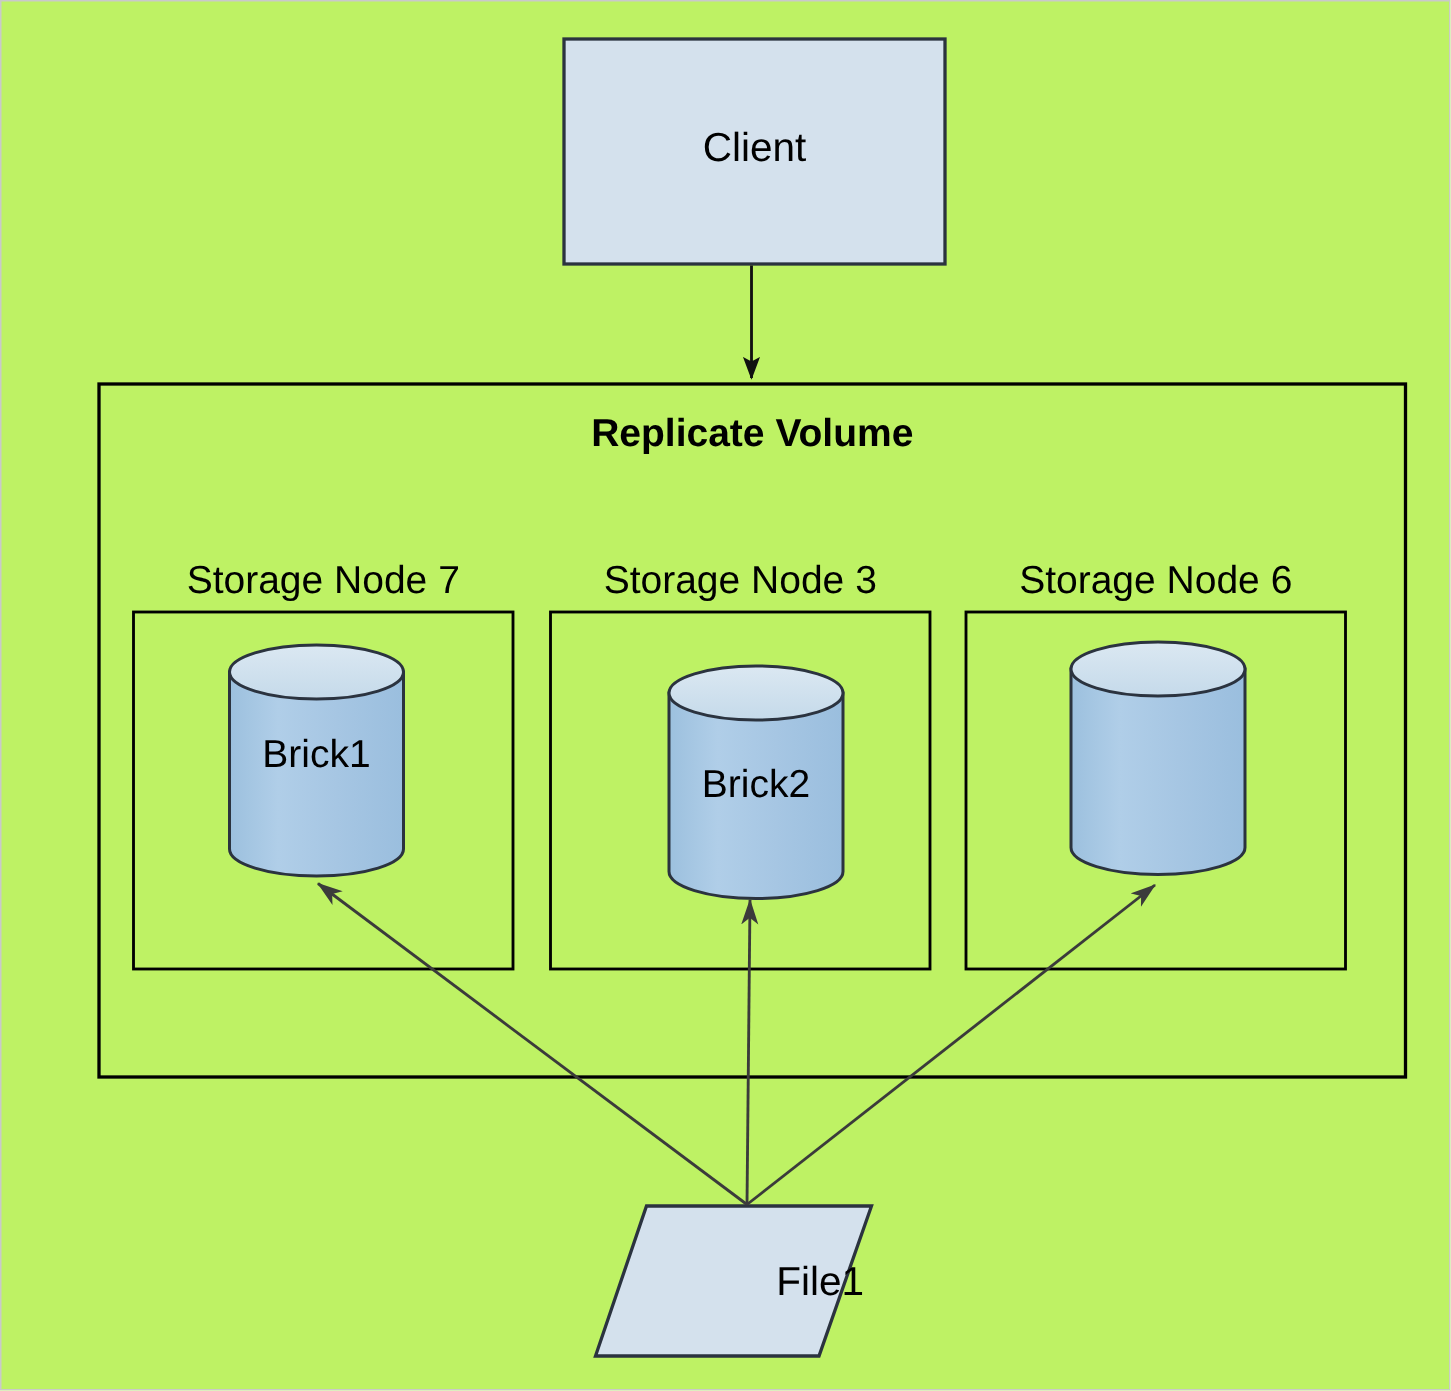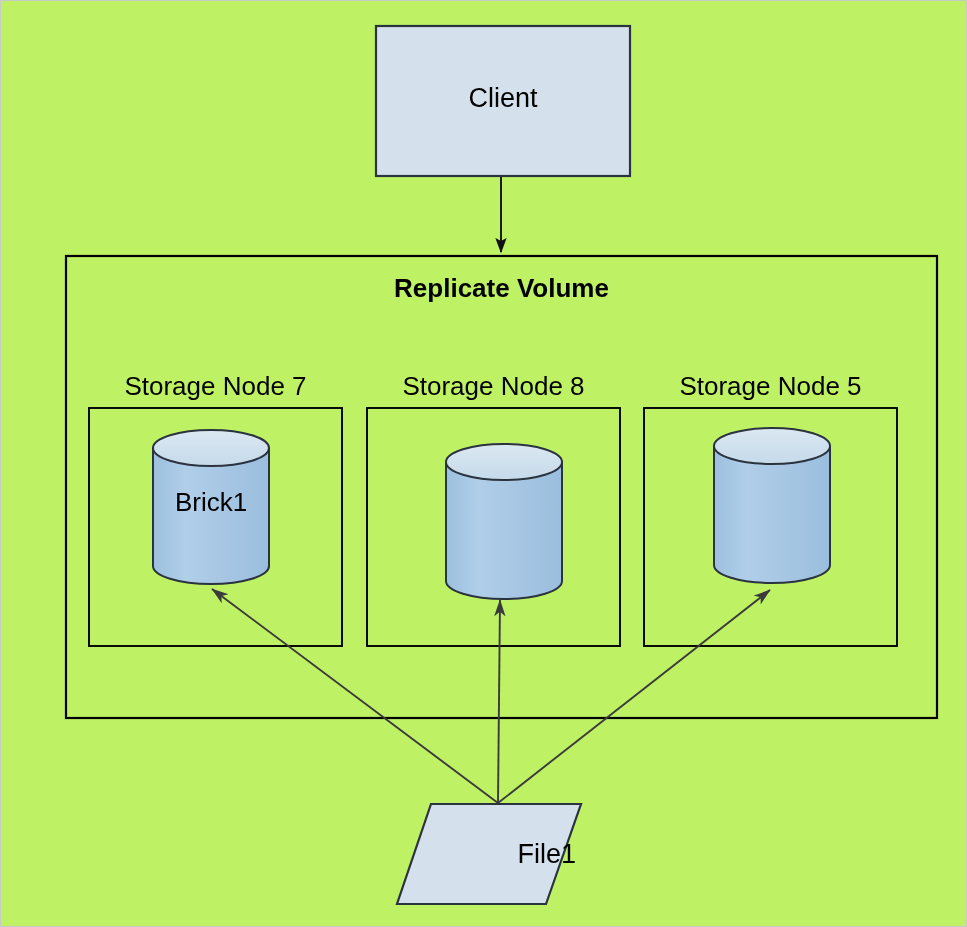--- a/index.html
+++ b/index.html
@@ -125,20 +125,21 @@
     <line x1="497" y1="802" x2="211" y2="588" stroke="#3b3b3b" stroke-width="1.9" marker-end="url(#arrowThin)"></line>
     <line x1="497" y1="802" x2="499" y2="599" stroke="#3b3b3b" stroke-width="1.9" marker-end="url(#arrowThin)"></line>
     <line x1="497" y1="802" x2="769" y2="589" stroke="#3b3b3b" stroke-width="1.9" marker-end="url(#arrowThin)"></line>
   </svg>
 
   <div class="lbl lbl-client">Client</div>
 
   <div class="lbl lbl-volume">Replicate Volume</div>
 
   <div class="lbl lbl-node lbl-node1">Storage Node 7</div>
-  <div class="lbl lbl-node lbl-node2">Storage Node 8</div>
-  <div class="lbl lbl-node lbl-node3">Storage Node 5</div>
+  <div class="lbl lbl-node lbl-node2">Storage Node 3</div>
+  <div class="lbl lbl-node lbl-node3">Storage Node 6</div>
 
   <div class="lbl lbl-brick lbl-brick1">Brick1</div>
+  <div class="lbl lbl-brick lbl-brick2">Brick2</div>
 
   <div class="lbl lbl-file1">File1</div>
 
 </div>
 
 </body></html>

